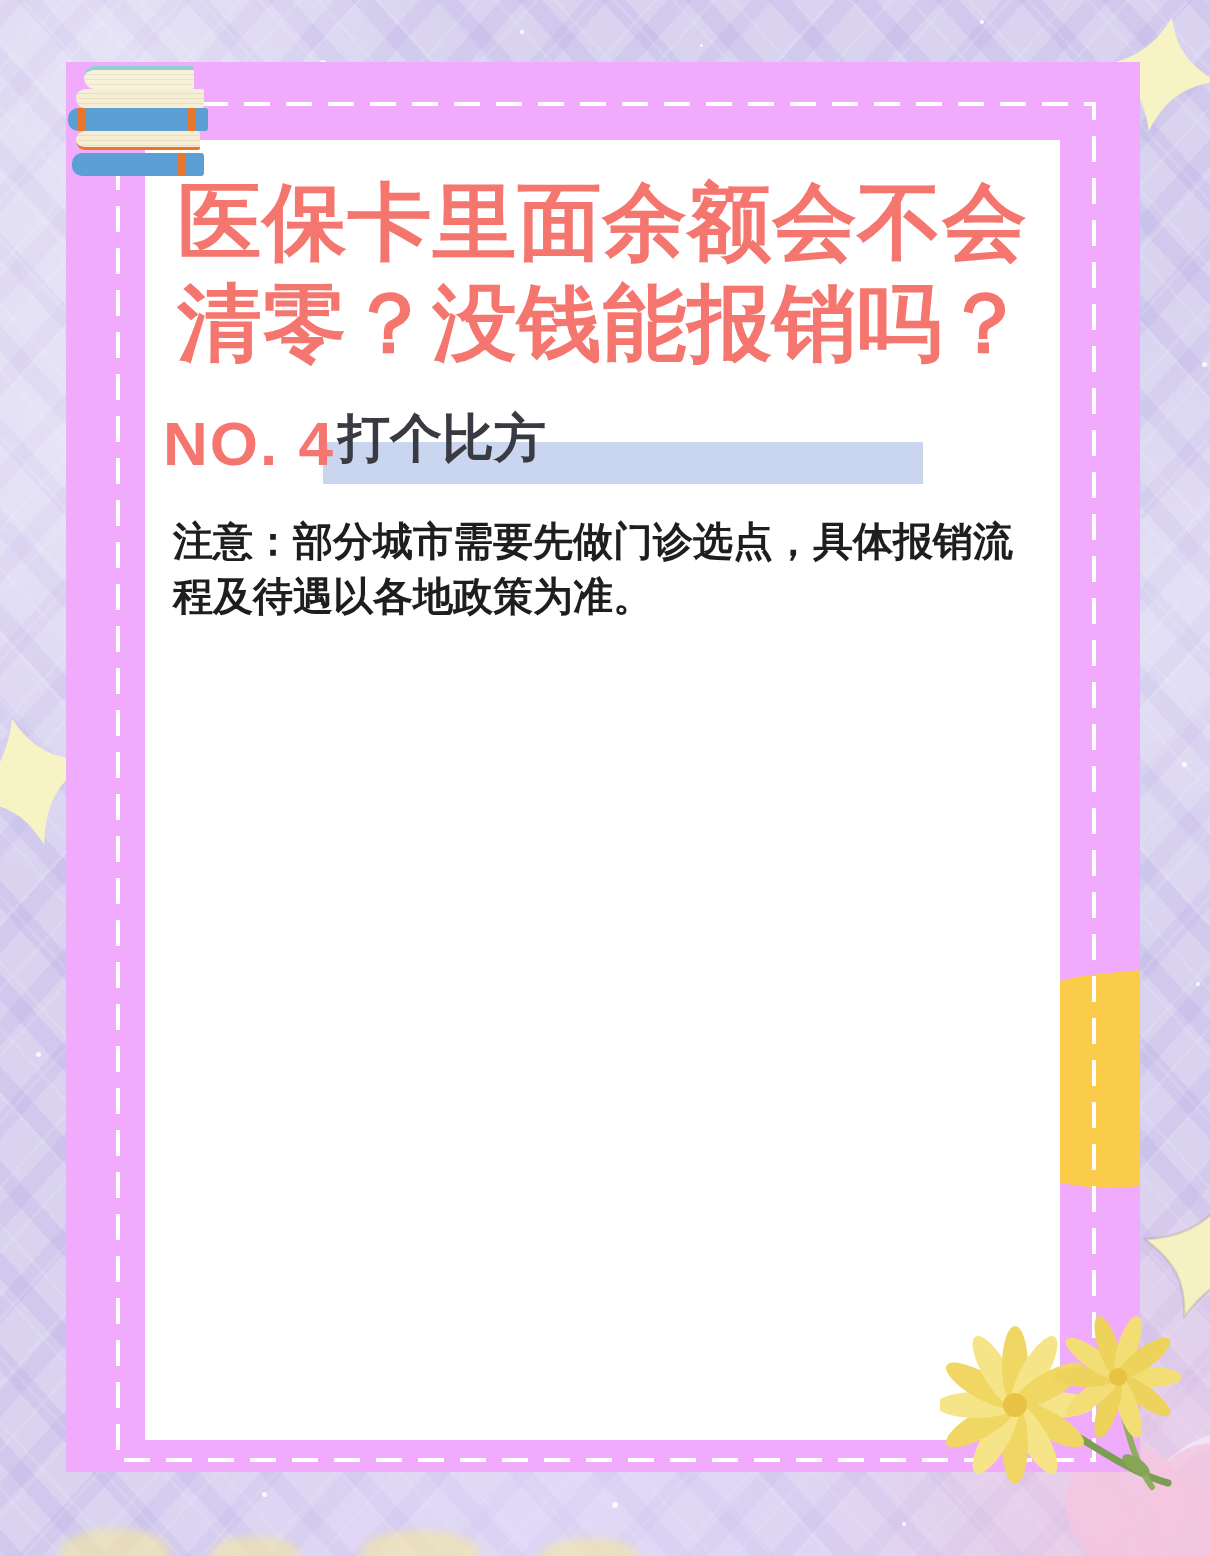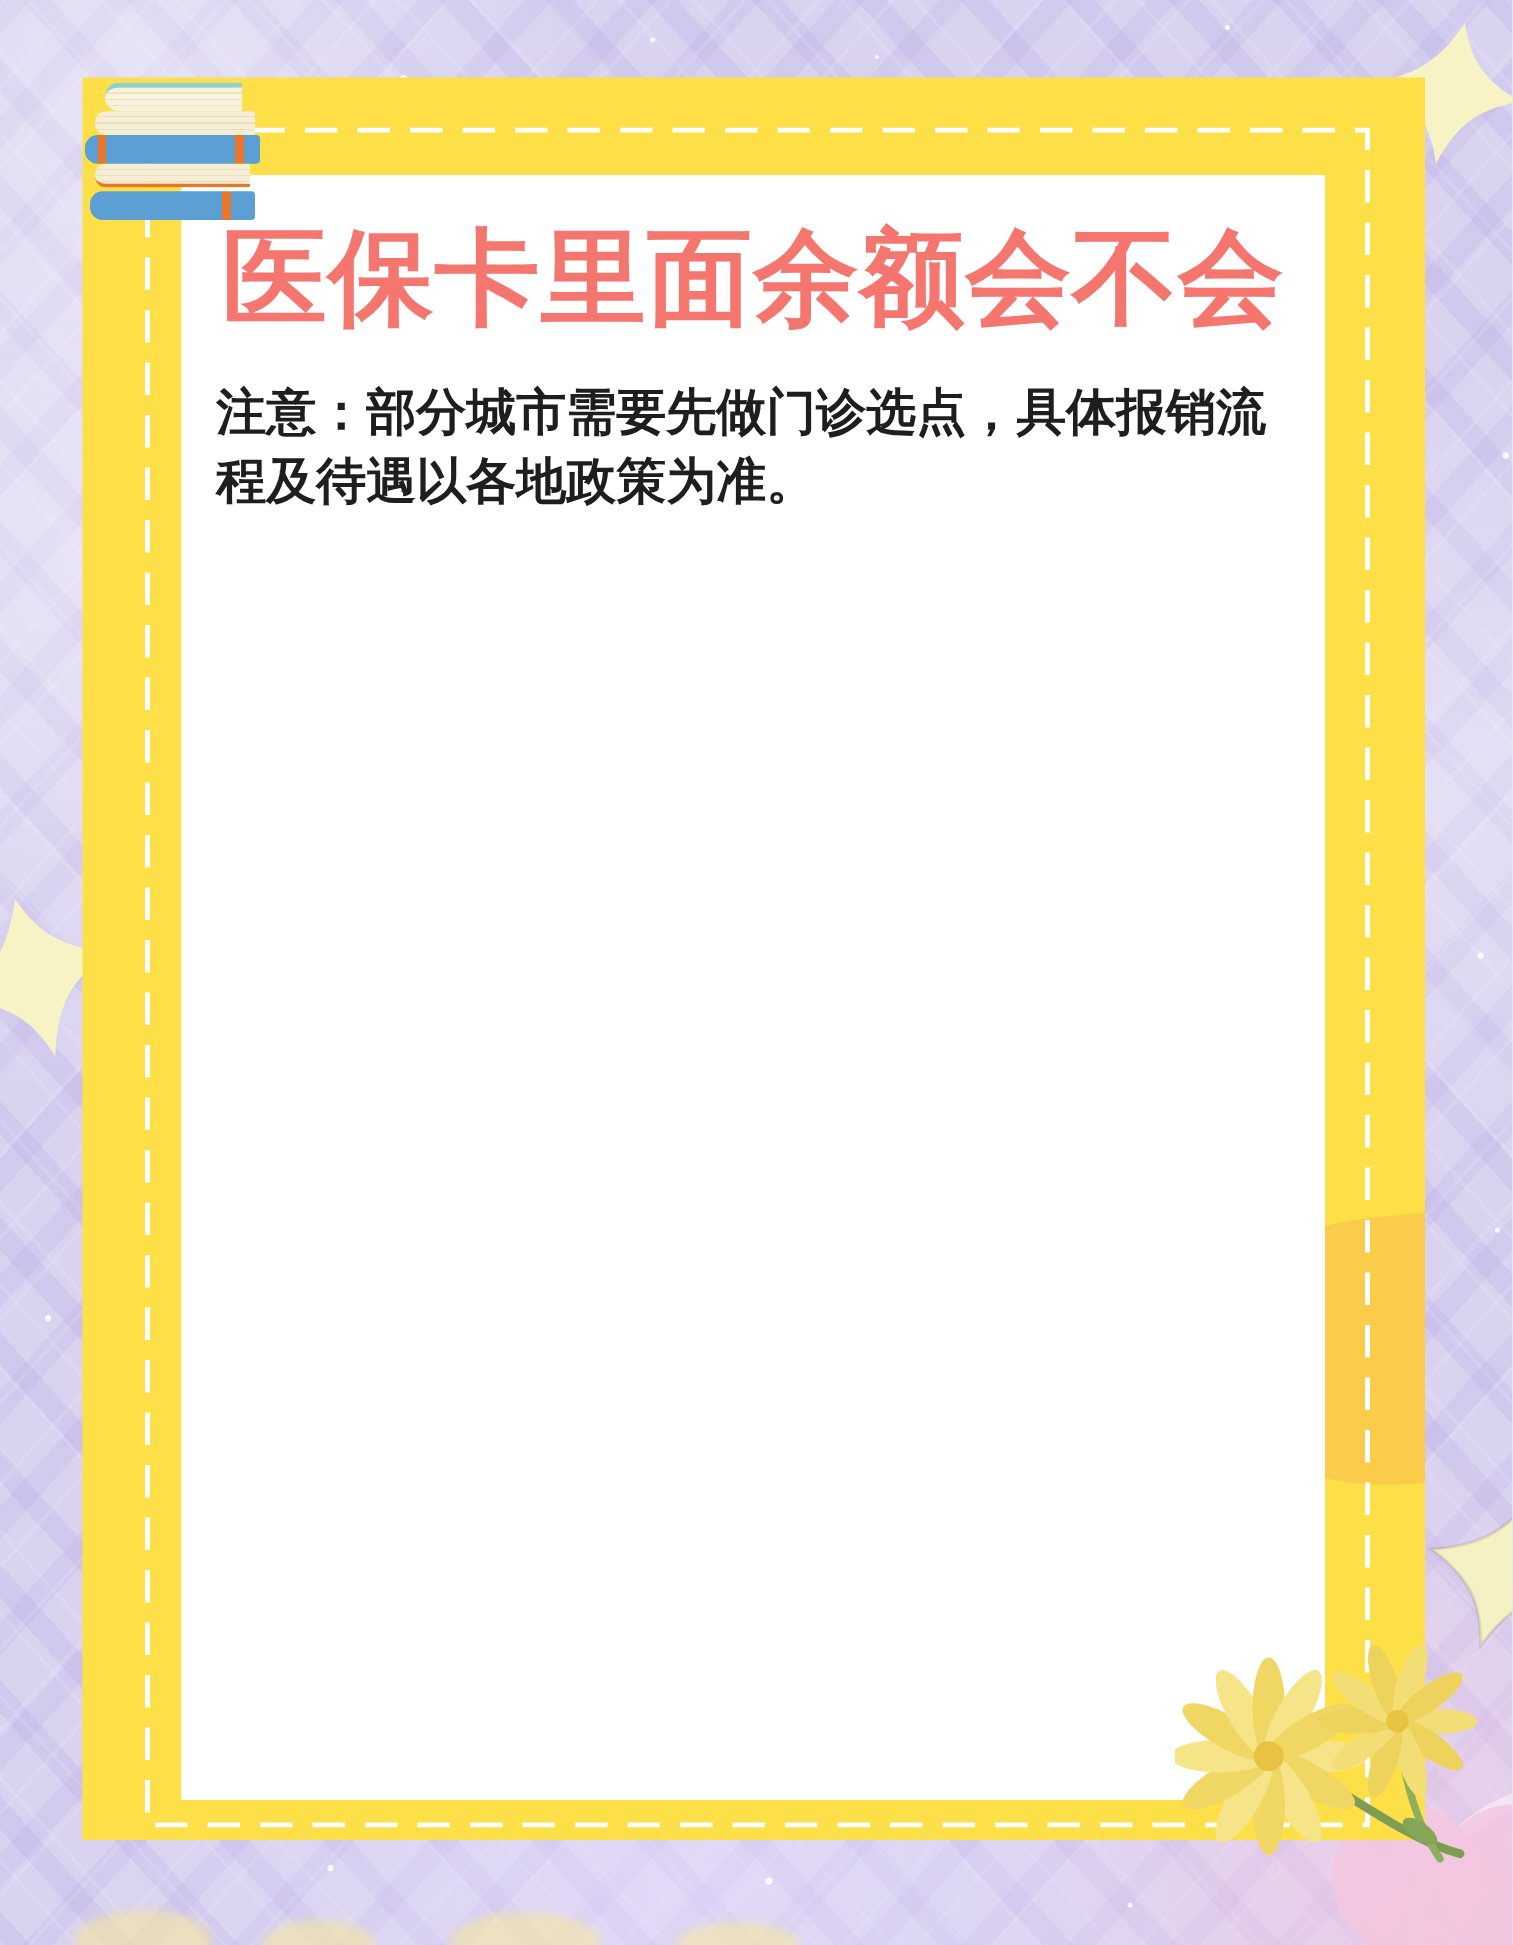--- a/index.html
+++ b/index.html
@@ -24,21 +24,21 @@
   .heart{position:absolute;width:120px;height:120px;background:rgba(244,198,224,.8);
          transform:rotate(45deg);z-index:3;}
   .heart::before,.heart::after{content:"";position:absolute;width:120px;height:120px;
          background:rgba(244,198,224,.8);border-radius:50%;}
   .heart::before{left:-60px;top:0;}
   .heart::after{left:0;top:-60px;}
   .bottom-glow{position:absolute;border-radius:50%;background:rgba(246,234,150,.55);
          filter:blur(4px);z-index:3;}
 
   
-  .card{position:absolute;left:66px;top:62px;width:1074px;height:1410px;background:#fde047;
+  .card{position:absolute;left:66px;top:62px;width:1074px;height:1410px;background:#f0abfc;
         overflow:hidden;z-index:10;}
   .blob{position:absolute;left:890px;top:912px;width:300px;height:215px;background:#FBCC49;
         border-radius:52% 40% 46% 58% / 46% 52% 50% 56%;transform:rotate(-6deg);z-index:1;}
   .dashed{position:absolute;left:50px;top:40px;z-index:2;}
   .panel{position:absolute;left:79px;top:78px;width:915px;height:1300px;background:#FFFFFF;
         z-index:3;box-sizing:border-box;padding:28px 28px 0 28px;}
 
   
   .books{position:absolute;left:62px;top:58px;width:156px;height:116px;z-index:15;}
   .books>div{position:absolute;box-sizing:border-box;}
@@ -115,24 +115,30 @@
 
   <div class="card">
     <div class="blob"></div>
     <svg class="dashed" width="980" height="1360">
       <rect x="2" y="2" width="976" height="1356" fill="none" stroke="#FFFFFF" stroke-width="4" stroke-dasharray="26 16"></rect>
     </svg>
 
     <div class="panel">
       <div class="title">
         <div>医保卡里面余额会不会</div>
+        <div>清零？没钱能报销吗？</div>
       </div>
 
 
 
+      <div class="sec-heading">
+        <div class="hl-bar"></div>
+        <div class="sec-no">NO. 4</div>
+        <div class="sec-title">打个比方</div>
+      </div>
 
 
 
       <p class="para note">注意：部分城市需要先做门诊选点，具体报销流程及待遇以各地政策为准。</p>
     </div>
   </div>
 
   <div class="books">
     <div class="bk1"></div>
     <div class="bk2"></div>

